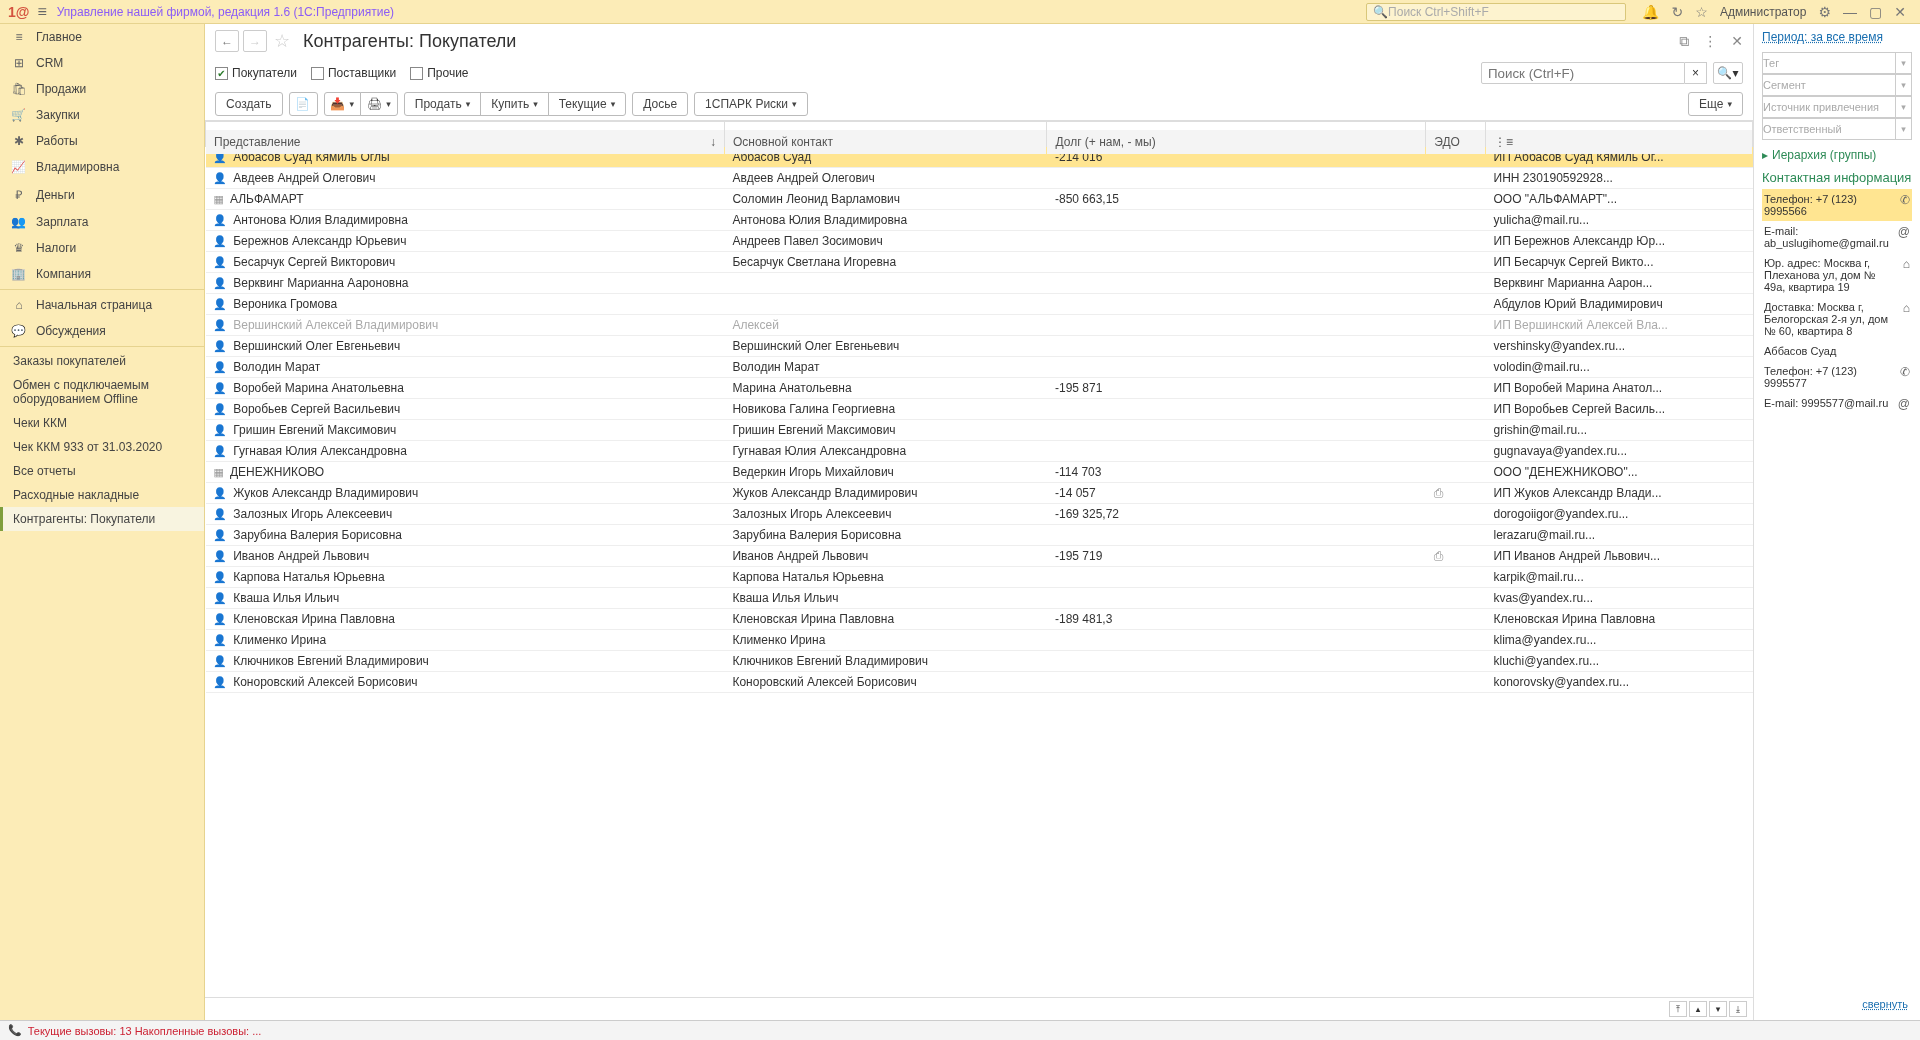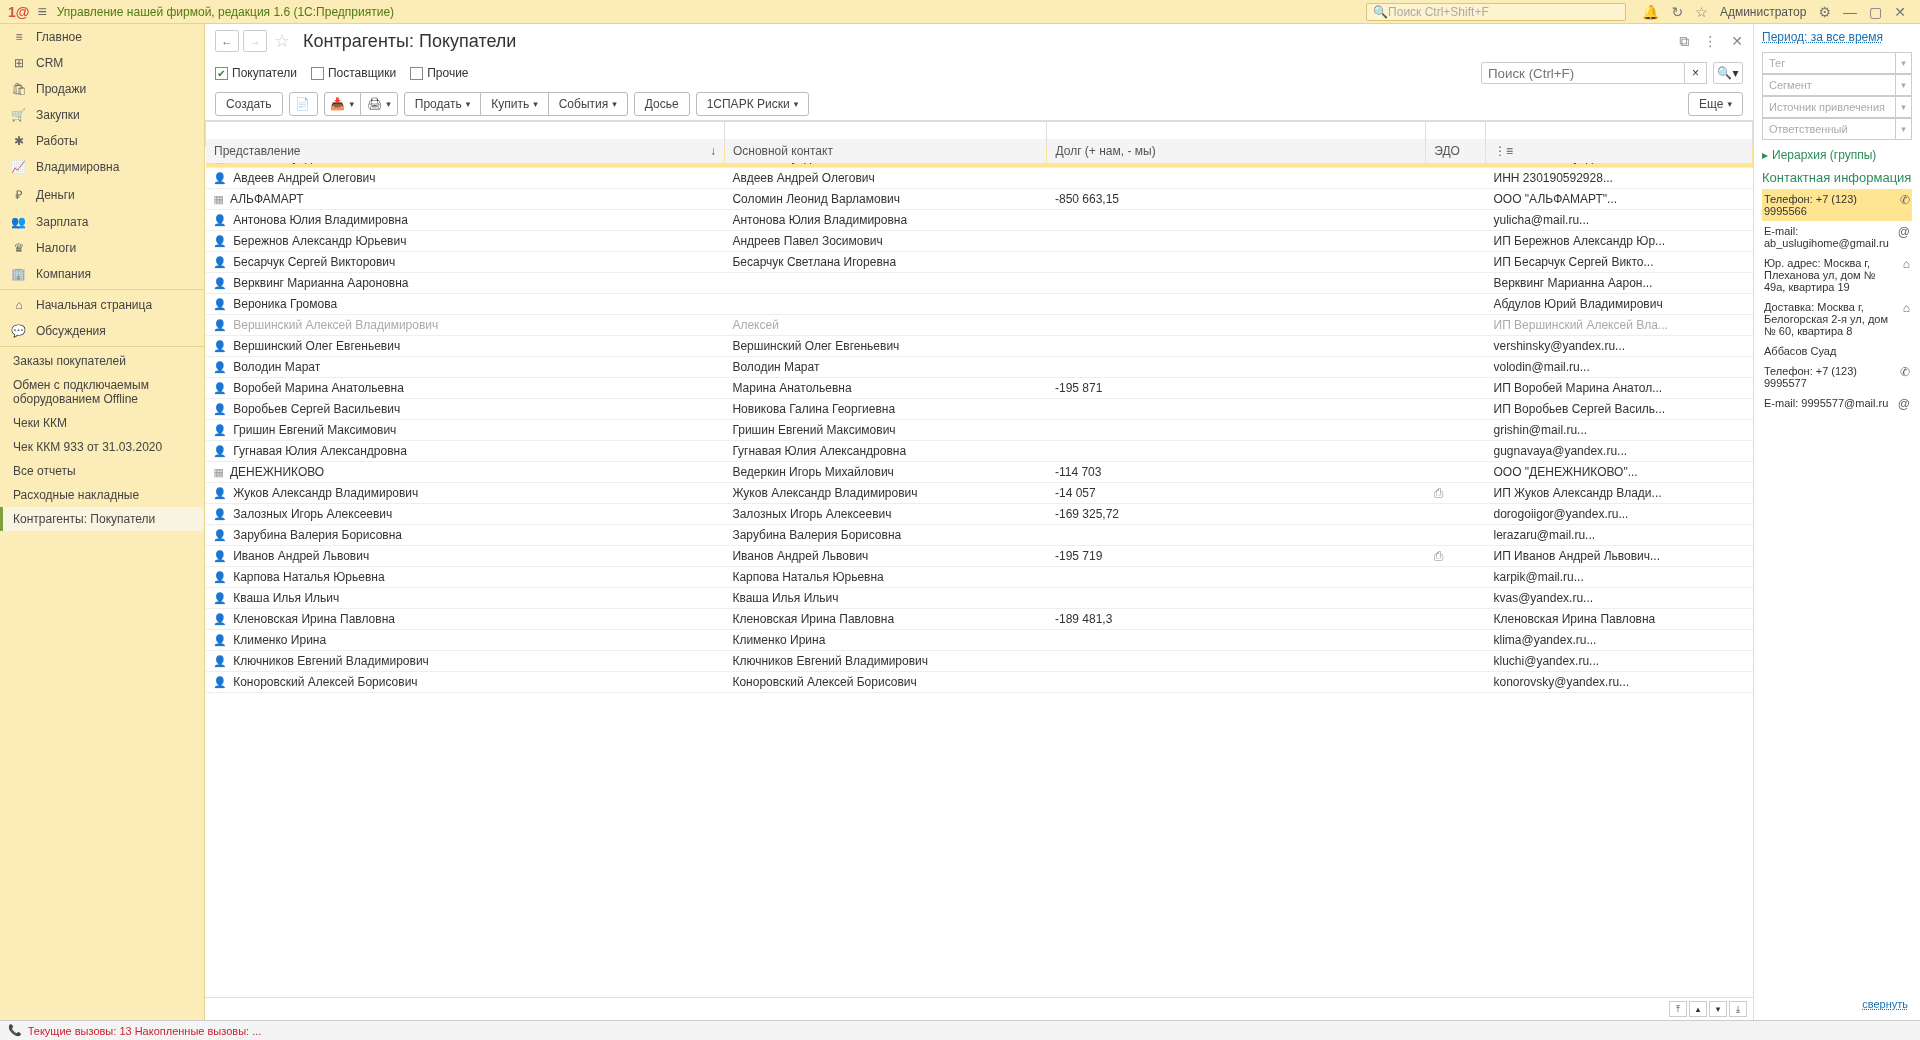--- a/index.html
+++ b/index.html
@@ -1,20 +1,20 @@
 <!DOCTYPE html>
 <html><head>
 <meta charset="utf-8">
 <style>
 * { box-sizing: border-box; margin: 0; padding: 0; font-family: Arial, sans-serif; }
 body { font-size: 12px; background: #fff; color: #333; overflow: hidden; }
 .titlebar { height: 24px; background: #fcecb7; display: flex; align-items: center; padding: 0 8px; border-bottom: 1px solid #e6d38f; }
 .titlebar .logo { color: #d4533f; font-weight: bold; font-size: 14px; margin-right: 8px; }
 .titlebar .menu-icon { margin-right: 10px; cursor: pointer; font-size: 16px; color: #666; }
-.titlebar .title { flex: 1; color: #4d7c0f; font-size: 12px; }
+.titlebar .title { flex: 1; color: #8b5cf6; font-size: 12px; }
 .titlebar .search { width: 260px; height: 18px; border: 1px solid #d9c77a; background: #fdf3cf; border-radius: 2px; display: flex; align-items: center; padding: 0 6px; color: #aaa; margin-right: 10px; }
 .titlebar .icon-btn { margin: 0 6px; color: #777; cursor: pointer; font-size: 14px; }
 .titlebar .admin { color: #555; font-size: 12px; margin: 0 6px; }
 .container { display: flex; height: calc(100vh - 24px - 20px); }
 .sidebar { width: 205px; background: #fcecb7; border-right: 1px solid #e6d38f; display: flex; flex-direction: column; }
 .sidebar .nav-item { display: flex; align-items: center; padding: 6px 10px; color: #444; cursor: pointer; font-size: 12px; }
 .sidebar .nav-item .icon { width: 18px; margin-right: 8px; text-align: center; color: #666; }
 .sidebar .divider { height: 1px; background: #e6d38f; margin: 2px 0; }
 .sidebar .sub-item { padding: 5px 10px 5px 10px; color: #444; cursor: pointer; font-size: 12px; display: flex; }
 .sidebar .sub-item.indent { border-left: 3px solid transparent; }
@@ -37,35 +37,35 @@
 .btn { height: 24px; border: 1px solid #bbb; background: #fff; padding: 0 10px; display: flex; align-items: center; cursor: pointer; border-radius: 3px; font-size: 12px; color: #444; }
 .btn.icon-only { padding: 0 6px; }
 .btn .caret { margin-left: 4px; font-size: 9px; }
 .btn-group { display: flex; }
 .btn-group .btn { border-radius: 0; margin-left: -1px; }
 .btn-group .btn:first-child { border-radius: 3px 0 0 3px; margin-left: 0; }
 .btn-group .btn:last-child { border-radius: 0 3px 3px 0; }
 .toolbar-row .spacer { flex: 1; }
 .table-wrap { flex: 1; overflow: auto; border-top: 1px solid #ddd; position: relative; }
 .table { width: 100%; border-collapse: collapse; }
-.table th { background: #f4f4f4; border: 1px solid #ddd; padding: 5px 8px; text-align: left; font-weight: normal; color: #555; font-size: 12px; position: sticky; top: 17px; }
+.table th { background: #f4f4f4; border: 1px solid #ddd; padding: 5px 8px; text-align: left; font-weight: normal; color: #555; font-size: 12px; position: sticky; top: 8px; }
 .table td { border-bottom: 1px solid #eee; padding: 3px 8px; font-size: 12px; color: #333; white-space: nowrap; overflow: hidden; text-overflow: ellipsis; }
 .table tr.selected td { background: #ffe591; }
 .table tr.dimmed td { color: #aaa; }
 .row-icon { color: #999; margin-right: 6px; font-size: 11px; }
 .col-rep { width: 370px; }
 .col-contact { width: 230px; }
 .col-debt { width: 270px; text-align: left; }
 .col-edo { width: 40px; }
 .col-info { width: 160px; }
 .table-footer { display: flex; justify-content: flex-end; padding: 3px 6px; gap: 2px; border-top: 1px solid #ddd; }
 .tf-btn { width: 18px; height: 16px; border: 1px solid #ccc; display: flex; align-items: center; justify-content: center; font-size: 9px; cursor: pointer; }
 .rightpanel { width: 167px; border-left: 1px solid #ddd; padding: 6px 8px; display: flex; flex-direction: column; gap: 4px; }
 .rightpanel .period { color: #1a6fb0; text-decoration: underline dotted; font-size: 12px; margin-bottom: 4px; }
-.rp-select { height: 22px; border: 1px solid #ccc; display: flex; align-items: center; padding: 0 6px; color: #aaa; font-size: 11px; position: relative; }
+.rp-select { height: 22px; border: 1px solid #ccc; display: flex; align-items: center; padding: 0 0; color: #aaa; font-size: 11px; position: relative; }
 .rp-select .dd { position: absolute; right: 0; top: 0; width: 16px; height: 100%; border-left: 1px solid #ccc; display: flex; align-items: center; justify-content: center; font-size: 9px; }
 .rp-link { color: #2e8b57; font-size: 12px; cursor: pointer; margin-top: 4px; }
 .rp-link .arrow { margin-right: 4px; }
 .rp-section-title { color: #2e8b57; font-size: 13px; margin-top: 4px; }
 .rp-item { display: flex; align-items: flex-start; padding: 4px 2px; font-size: 11px; color: #333; gap: 4px; }
 .rp-item.hl { background: #ffe591; }
 .rp-item .ic { margin-left: auto; color: #666; font-size: 12px; }
 .collapse-link { margin-top: auto; text-align: right; color: #1a6fb0; text-decoration: underline dotted; font-size: 11px; padding: 4px; }
 .statusbar { height: 20px; background: #f4f4f4; border-top: 1px solid #ccc; display: flex; align-items: center; padding: 0 8px; font-size: 11px; color: #c23; }
 .statusbar .ic { margin-right: 6px; color: #3a7; }
@@ -201,21 +201,21 @@
       <div class="btn-group">
         <div class="btn">
             <span>Продать</span>
             <span class="caret">▾</span>
           </div>
         <div class="btn">
             <span>Купить</span>
             <span class="caret">▾</span>
           </div>
         <div class="btn">
-            <span>События</span>
+            <span>Текущие</span>
             <span class="caret">▾</span>
           </div>
       </div>
       <div class="btn">Досье</div>
       <div class="btn">
           <span>1СПАРК Риски</span>
           <span class="caret">▾</span>
         </div>
       <div class="spacer"></div>
       <div class="btn">

